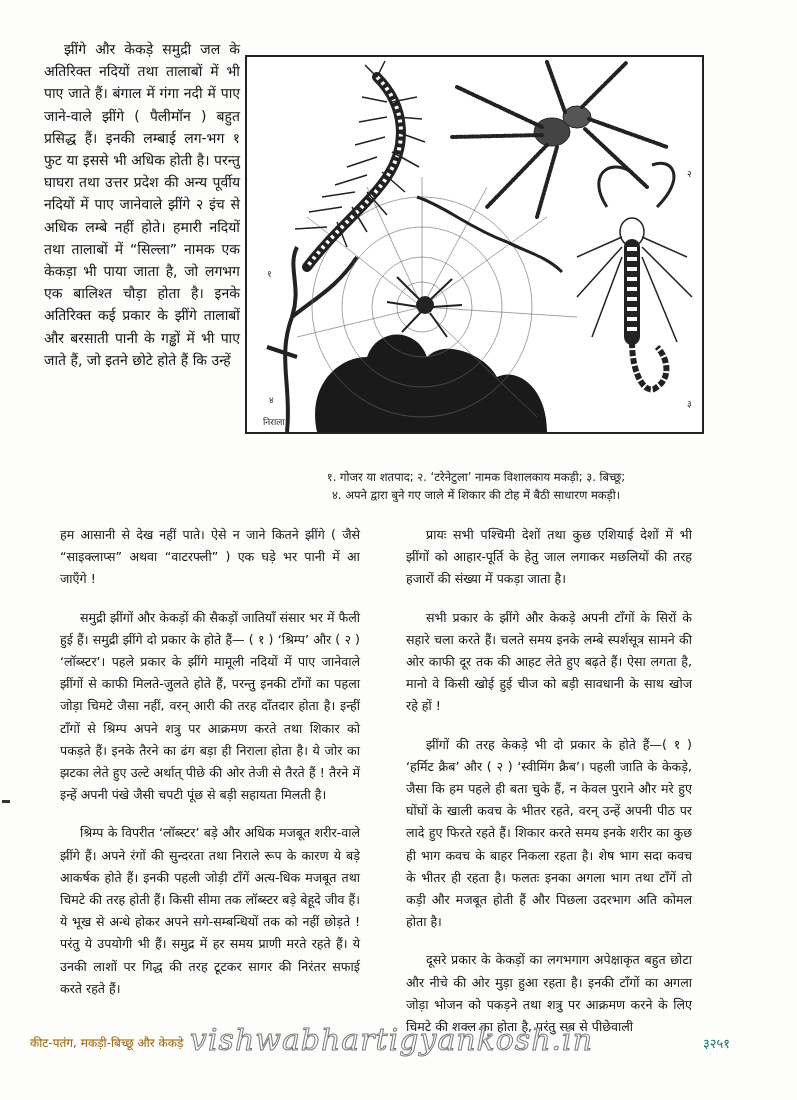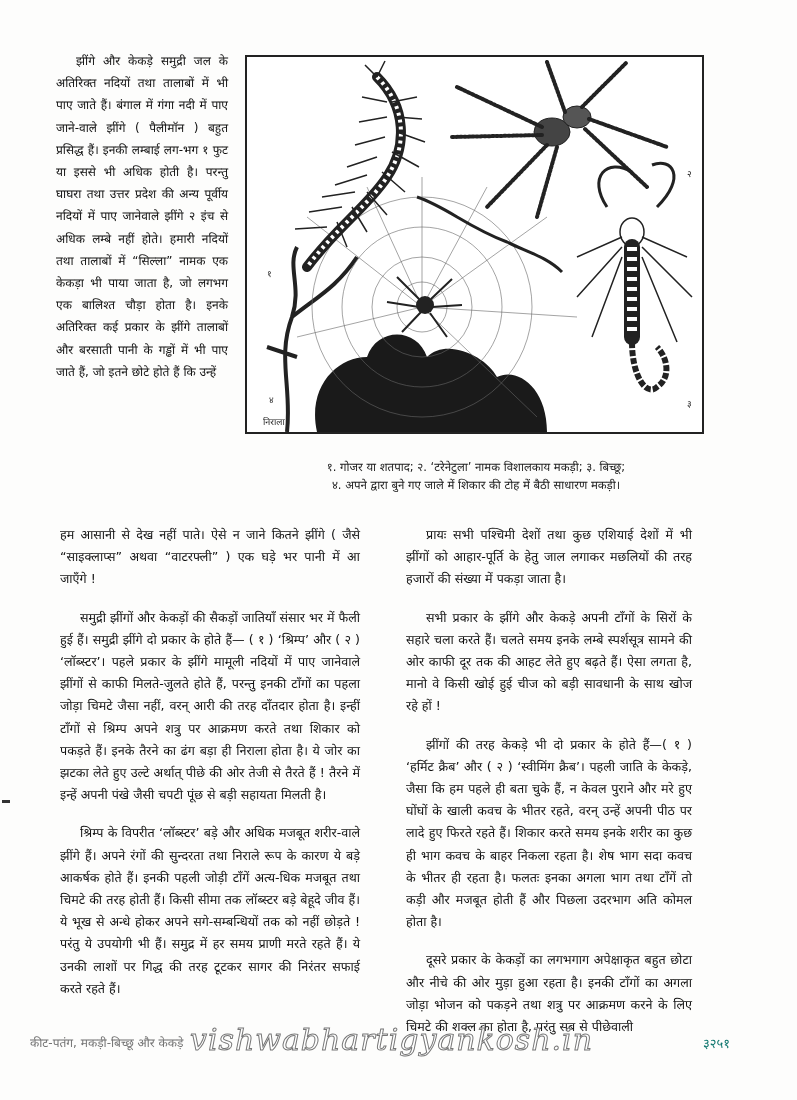--- a/index.html
+++ b/index.html
@@ -1,31 +1,31 @@
 <!DOCTYPE html>
 <html><head>
 <meta charset="utf-8">
 <style>
   html, body { margin: 0; padding: 0; background: #ffffff; }
   body { width: 797px; height: 1100px; position: relative; overflow: hidden;
          font-family: "DejaVu Sans", sans-serif; color: #111; }
   .page { position: absolute; inset: 0; background: #fdfdfc; }
   .col-narrow { position: absolute; left: 44px; top: 38px; width: 196px; }
-  .col-narrow p { margin: 12px; font-size: 12px; line-height: 22.2px; text-align: justify; }
+  .col-narrow p { margin: 0; font-size: 14px; line-height: 22.2px; text-align: justify; }
   .col-left-wide { position: absolute; left: 44px; top: 508px; width: 332px; }
   .col-right { position: absolute; left: 390px; top: 508px; width: 318px; }
   .col-left-wide p, .col-right p { margin: 16px; font-size: 12.6px; line-height: 22.2px; text-align: justify; }
   .indent { text-indent: 20px; }
   .figure { position: absolute; left: 245px; top: 55px; width: 455px; height: 375px;
             border: 2px solid #222; background: #fff; overflow: hidden; }
   .figure svg { width: 100%; height: 100%; display: block; }
-  .caption { position: absolute; left: 245px; top: 458px; width: 462px; text-align: center;
+  .caption { position: absolute; left: 245px; top: 468px; width: 462px; text-align: center;
              font-size: 11.5px; line-height: 18px; color: #222; }
   .footer { position: absolute; left: 30px; top: 1030px; width: 740px; height: 30px; }
-  .footer-title { position: absolute; left: 0; top: 4px; font-size: 12px; color: #737373; }
+  .footer-title { position: absolute; left: 0; top: 4px; font-size: 12px; color: #a16207; }
   .watermark { position: absolute; left: 160px; top: -8px; font-family: "DejaVu Serif", serif;
                font-style: italic; font-size: 30px; color: rgba(255,255,255,0.9);
                -webkit-text-stroke: 1px #777; letter-spacing: 1px; }
   .page-num { position: absolute; right: 40px; top: 4px; font-size: 13px; color: #0f766e; }
   .margin-mark { position: absolute; left: 2px; top: 800px; width: 8px; height: 3px; background: #333; }
   .fig-label { font-family: "DejaVu Sans", sans-serif; font-size: 9px; fill: #222; }
 </style>
 </head>
 <body>
 

